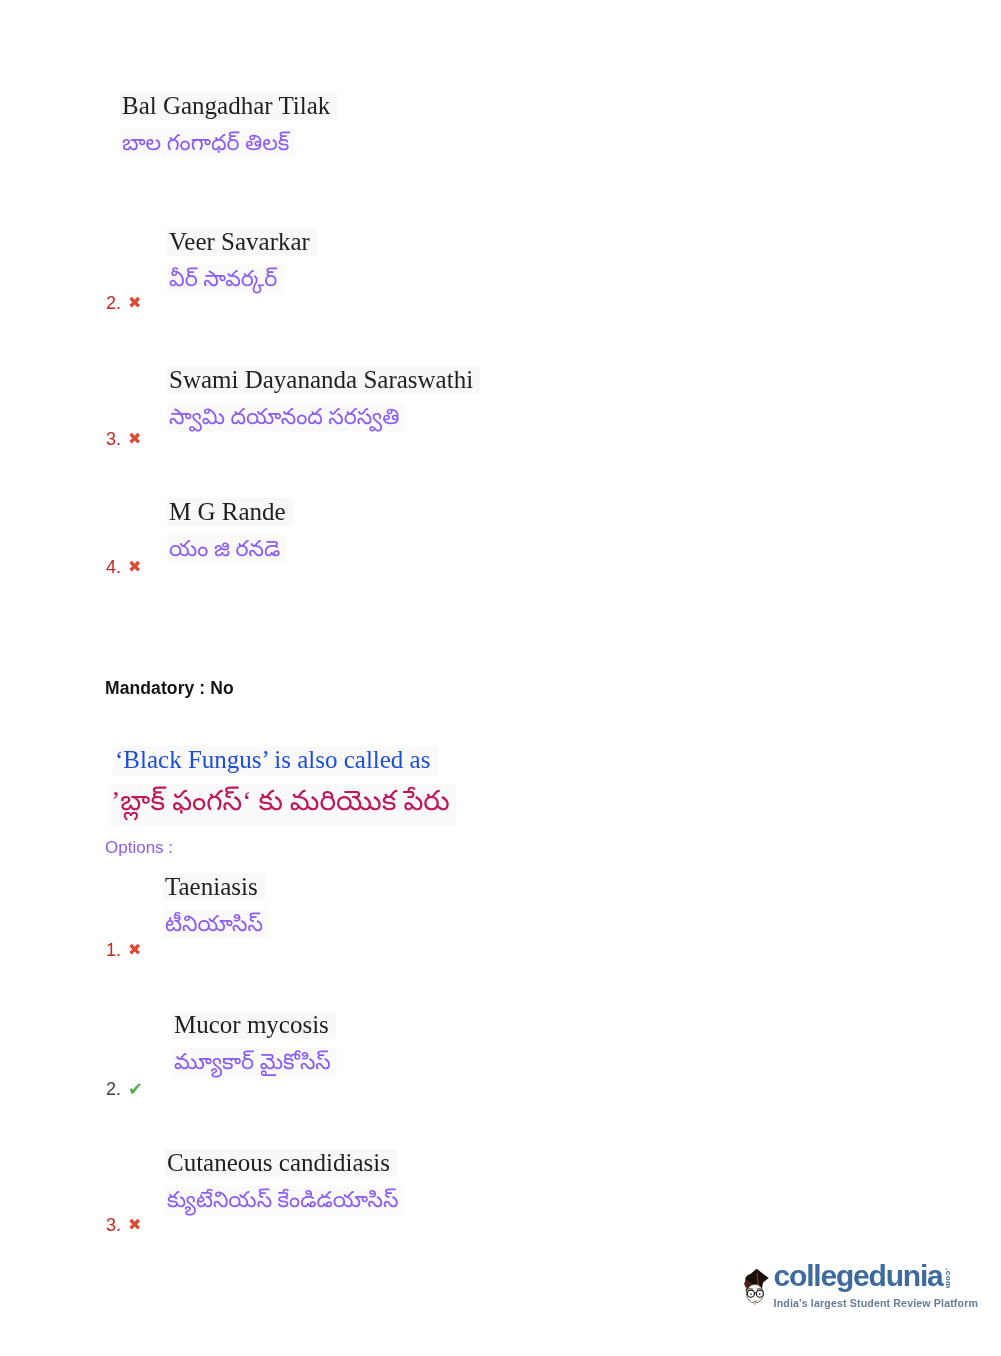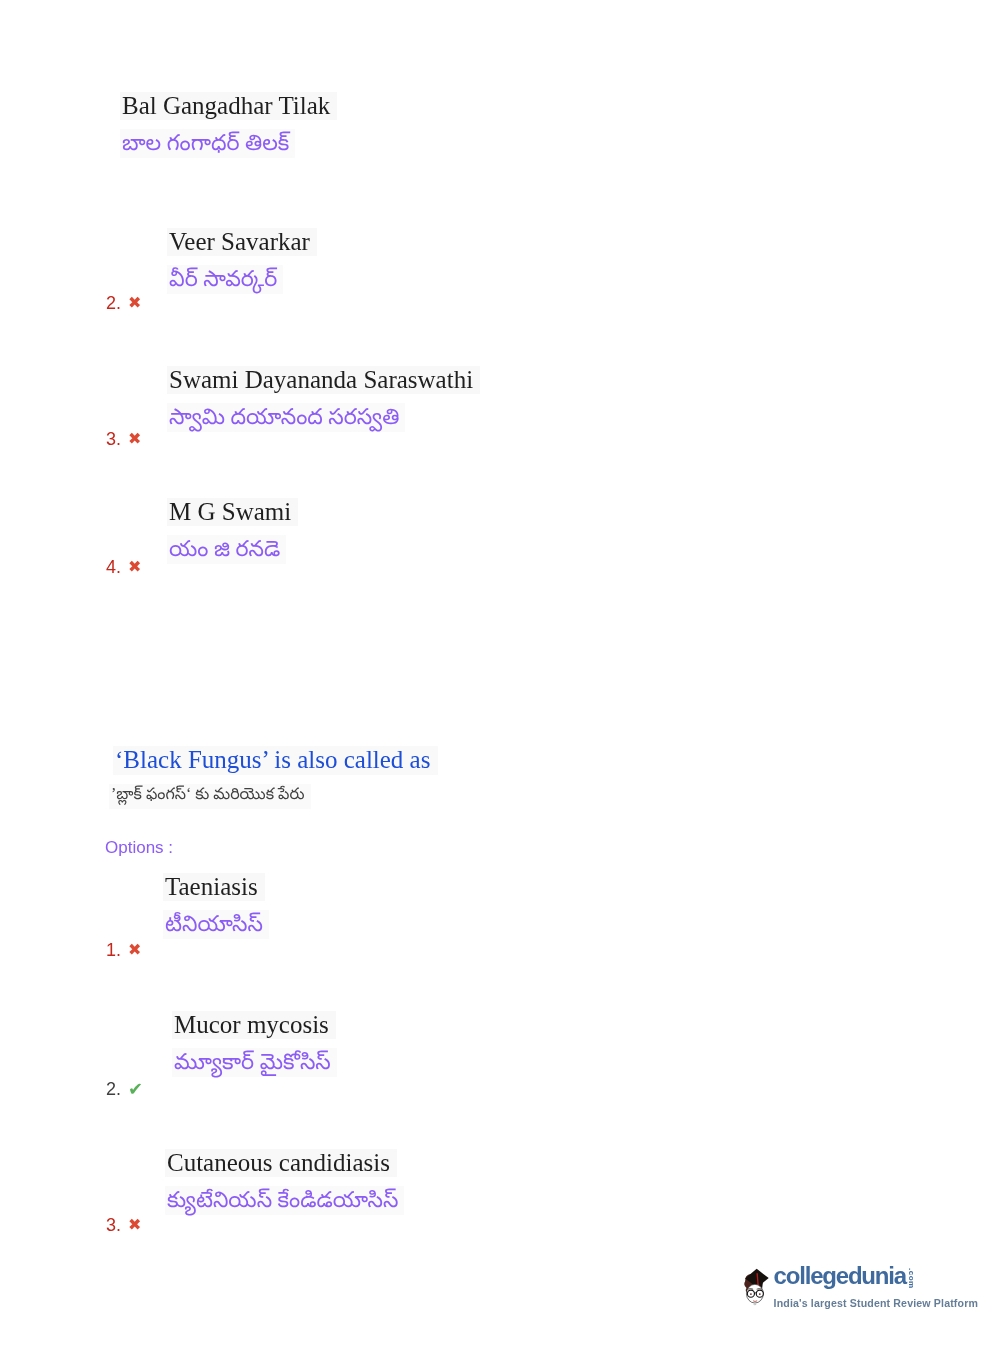--- a/index.html
+++ b/index.html
@@ -34,30 +34,30 @@
   .mark-icon.correct{color:var(--correct);font-size:18px;}
   
   .qmeta{
     font-weight:700;font-size:17.5px;line-height:33px;color:#141414;letter-spacing:.1px;
   }
   .qtext-en{
     font-family:"Liberation Serif","DejaVu Serif",serif;font-size:25px;color:#1d4ed8;
     background:rgba(0,0,0,0.025);display:inline-block;padding:0 8px 1px 2px;
   }
   .qtext-te{
-    font-family:"Liberation Serif","DejaVu Serif",serif;font-size:16px;color:#404040;
+    font-family:"Liberation Serif","DejaVu Serif",serif;font-size:28px;color:#be185d;
     background:rgba(0,0,0,0.02);display:inline-block;padding:1px 6px 2px 2px;
   }
   .options-label{font-weight:400;font-size:17px;color:#8b5cf6;}
   
   .logo{position:absolute;left:742px;top:1244px;width:236px;height:90px;display:flex;align-items:flex-start;}
   .logo-right{margin-left:4px;padding-top:16px;}
   .brand-row{display:flex;align-items:flex-start;}
   .brand{
-    font-size:24px;font-weight:700;color:var(--logo-blue);letter-spacing:-1.2px;line-height:32px;
+    font-size:30px;font-weight:700;color:var(--logo-blue);letter-spacing:-1.2px;line-height:32px;
   }
   .tld{
     writing-mode:vertical-rl;font-size:8px;font-weight:700;color:var(--logo-blue);
     margin-left:1px;margin-top:8px;letter-spacing:.5px;
   }
   .tagline{
     font-size:10.6px;font-weight:700;color:var(--tagline);margin-top:5px;letter-spacing:.15px;white-space:nowrap;
   }
 </style>
 </head>
@@ -84,25 +84,26 @@
   </span>
   <div class="en">Swami Dayananda Saraswathi</div><br>
   <div class="te" lang="te">స్వామి దయానంద సరస్వతి</div>
 </div>
 
 <div class="opt" style="left:167px;top:498px">
   <span class="marker" style="left:-61px;top:60px">
     <span class="opt-num wrong-num">4.</span>
     <span class="mark-icon wrong">✖</span>
   </span>
-  <div class="en">M G Swami</div><br>
+  <div class="en">M G Rande</div><br>
   <div class="te" lang="te">యం జి  రనడె</div>
 </div>
 
 <div class="abs qmeta" style="left:105px;top:672px;width:800px">
+  <div>Mandatory : No</div>
 </div>
 
 <div class="abs" style="left:113px;top:746px">
   <div class="qtext-en">‘Black Fungus’ is also called as</div><br>
   <div class="qtext-te" lang="te" style="margin-left:-4px;margin-top:9px">’బ్లాక్ ఫంగస్‘ కు మరియొక పేరు</div>
 </div>
 
 <div class="abs options-label" style="left:105px;top:838px">Options :</div>
 
 <div class="opt" style="left:163px;top:873px">

